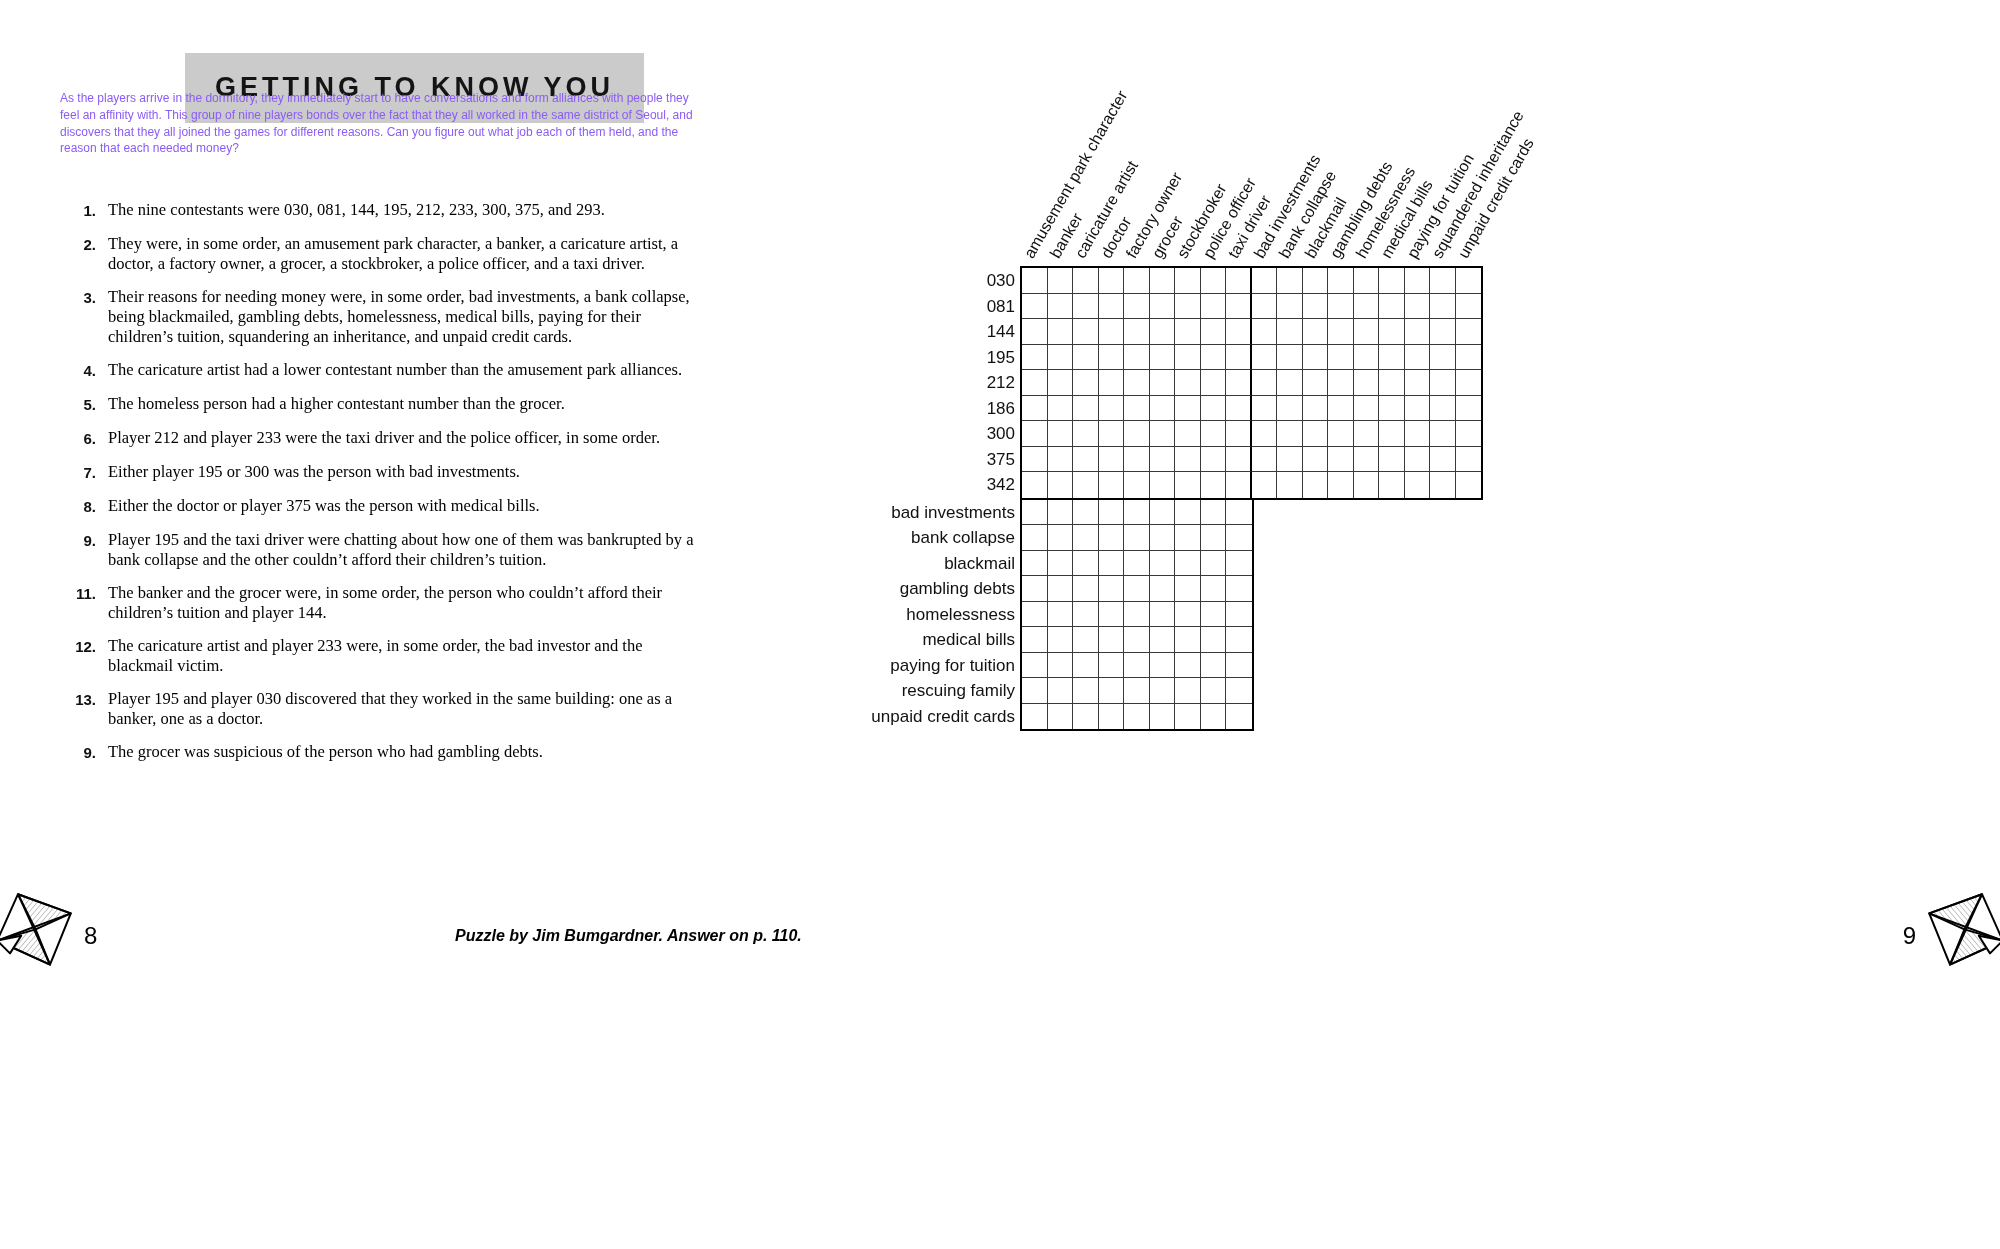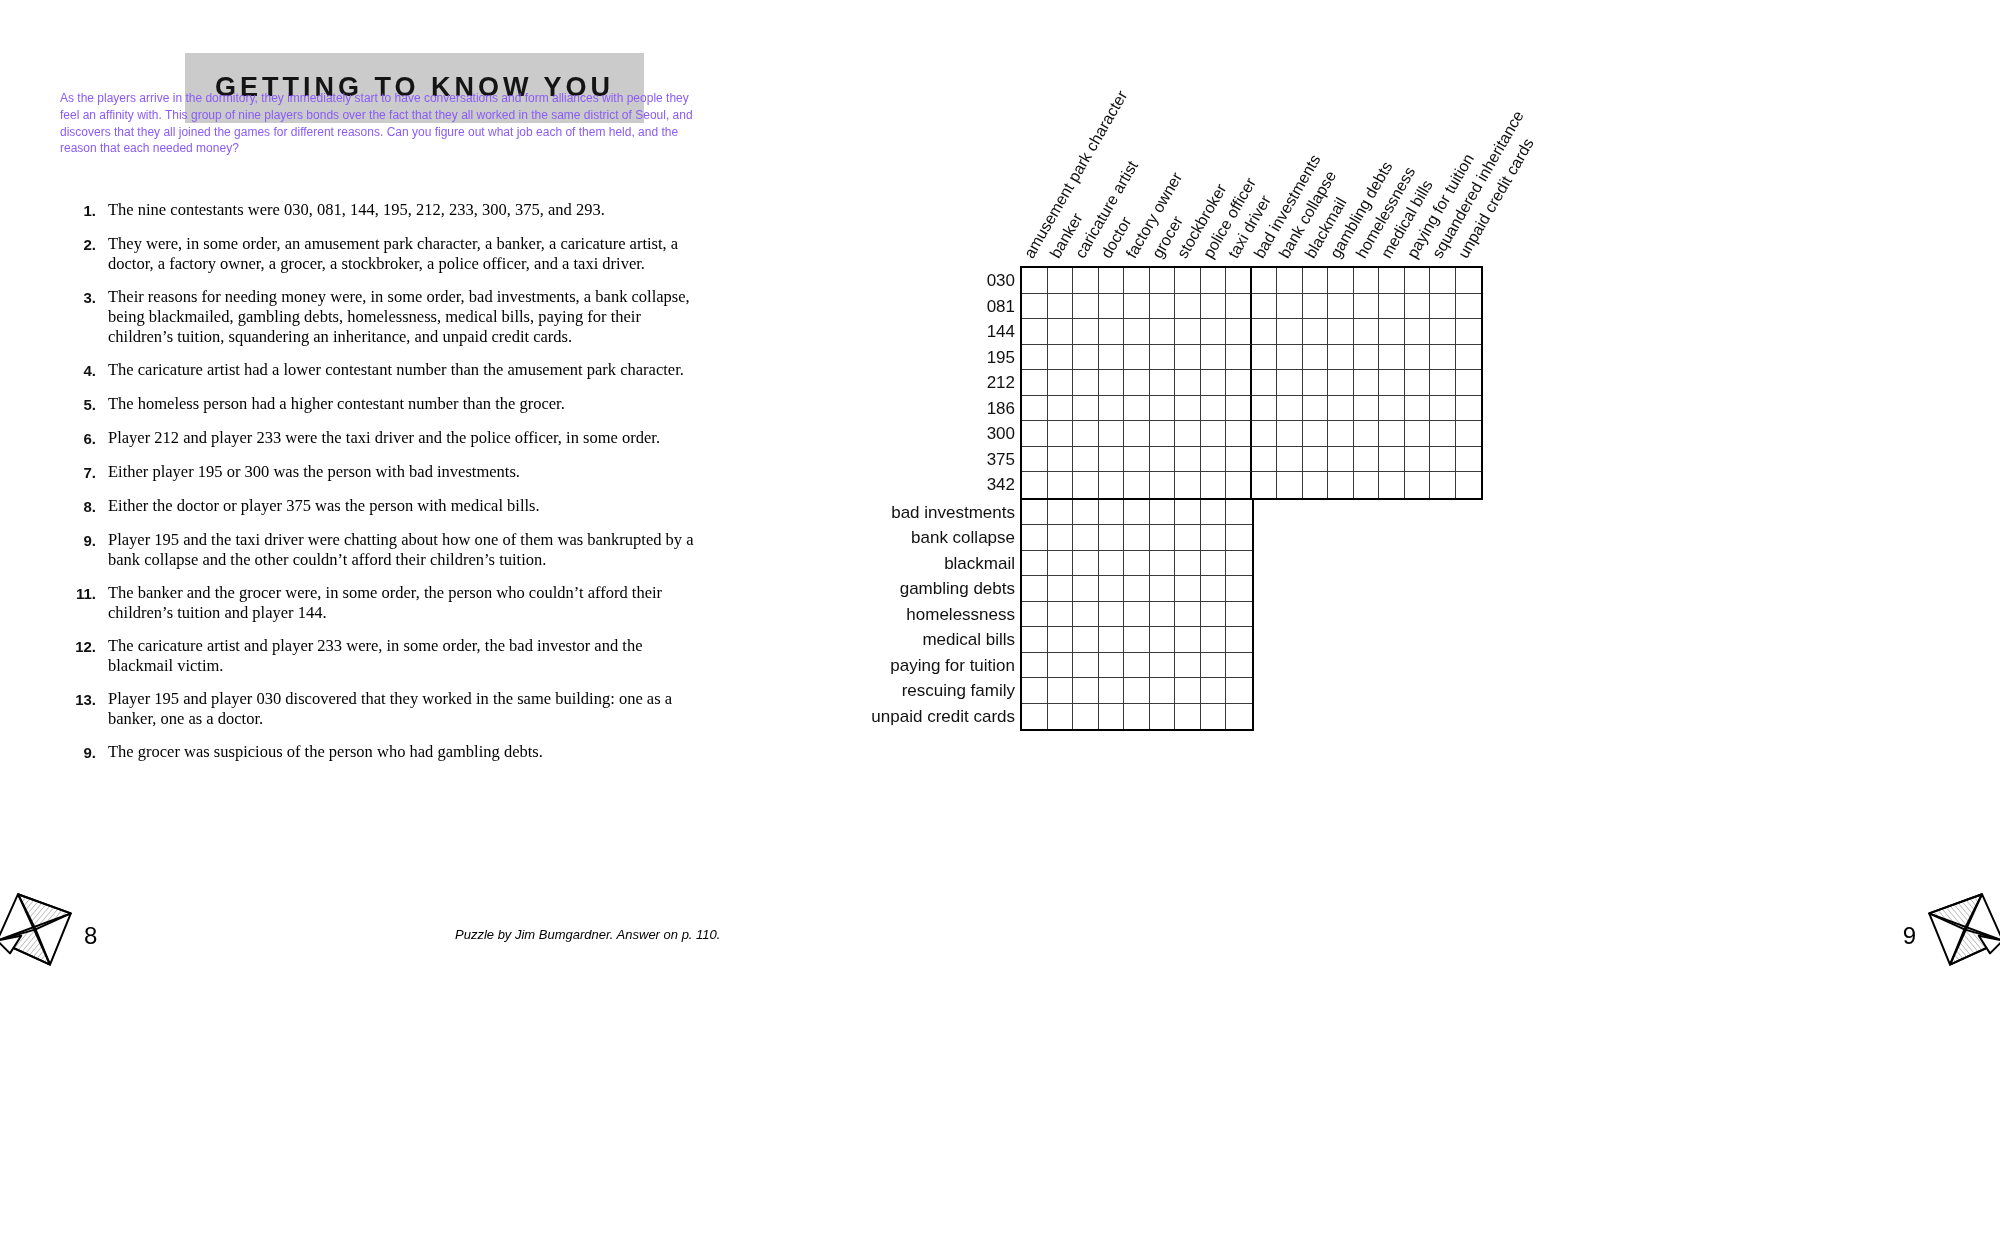--- a/index.html
+++ b/index.html
@@ -54,21 +54,21 @@
     margin-left:12px;
     font-family:"Liberation Serif",serif;
     font-size:16.5px;
     line-height:20px;
     color:#000;
   }
 
   
   .footer-credit{
     position:absolute;left:455px;top:927px;
-    font-size:13px;font-style:italic;font-weight:normal;
+    font-size:16px;font-style:italic;font-weight:bold;
     color:#000;
   }
   .pageno{position:absolute;top:922px;font-size:24px;color:#000;}
   .pageno-left{left:84px;}
   .pageno-right{right:84px;}
 
   
   .corner-icon{position:absolute;width:80px;height:82px;}
   .corner-icon-left{left:-6px;top:890px;}
   .corner-icon-right{right:-6px;top:890px;transform:scaleX(-1);}
@@ -148,21 +148,21 @@
     <li class="clue">
         <span class="clue-num">2.</span>
         <span class="clue-text">They were, in some order, an amusement park character, a banker, a caricature artist, a doctor, a factory owner, a grocer, a stockbroker, a police officer, and a taxi driver.</span>
       </li>
     <li class="clue">
         <span class="clue-num">3.</span>
         <span class="clue-text">Their reasons for needing money were, in some order, bad investments, a bank collapse, being blackmailed, gambling debts, homelessness, medical bills, paying for their children’s tuition, squandering an inheritance, and unpaid credit cards.</span>
       </li>
     <li class="clue">
         <span class="clue-num">4.</span>
-        <span class="clue-text">The caricature artist had a lower contestant number than the amusement park character.</span>
+        <span class="clue-text">The caricature artist had a lower contestant number than the amusement park alliances.</span>
       </li>
     <li class="clue">
         <span class="clue-num">5.</span>
         <span class="clue-text">The homeless person had a higher contestant number than the grocer.</span>
       </li>
     <li class="clue">
         <span class="clue-num">6.</span>
         <span class="clue-text">Player 212 and player 233 were the taxi driver and the police officer, in some order.</span>
       </li>
     <li class="clue">

